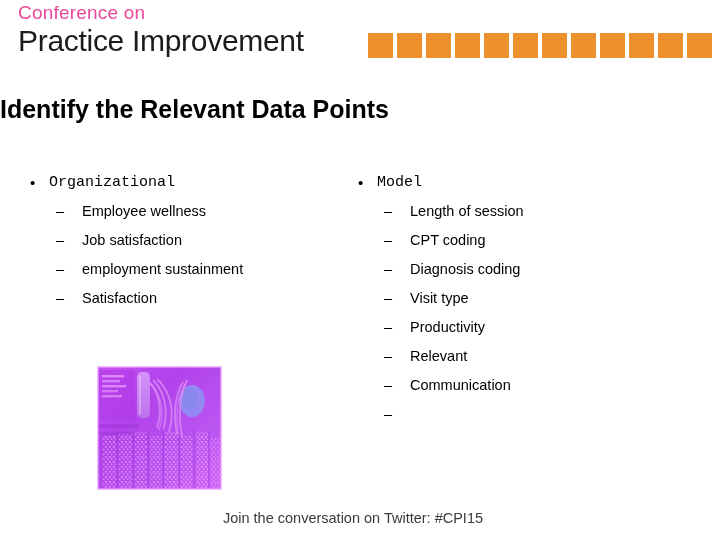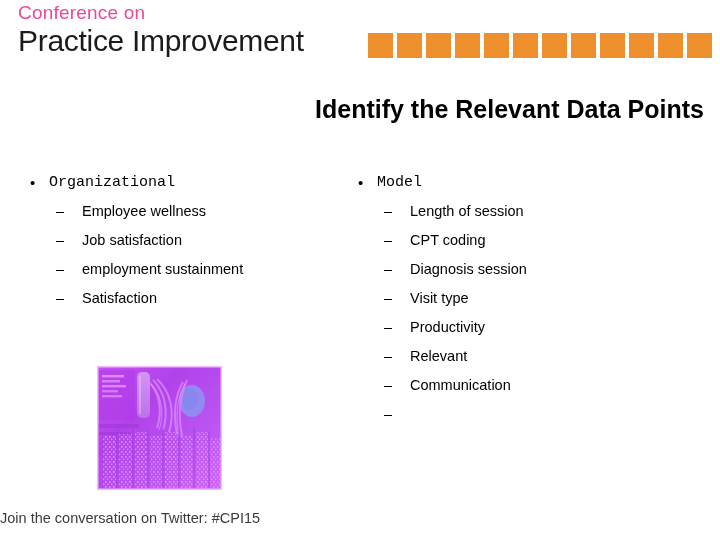--- a/index.html
+++ b/index.html
@@ -62,21 +62,21 @@
     margin-right: 4px;
   }
   #square-strip .sq:last-child { margin-right: 0; }
 
   
   #slide-title {
     position: absolute;
     left: 0;
     top: 93px;
     width: 712px;
-    text-align: right;
+    text-align: left;
     font-size: 25px;
     line-height: 32px;
     font-weight: bold;
     color: #000000;
     letter-spacing: 0px;
     padding-right: 8px;
     box-sizing: border-box;
   }
 
   
@@ -143,21 +143,21 @@
     background: #b94bf0;
   }
   #circuit-photo svg { display: block; }
 
   
   #footer-twitter {
     position: absolute;
     left: 0;
     top: 508px;
     width: 706px;
-    text-align: left;
+    text-align: center;
     font-size: 14.5px;
     line-height: 20px;
     color: #3b3b3b;
     font-weight: 400;
   }
 </style>
 </head>
 <body>
 
 <div id="header-band">
@@ -219,21 +219,21 @@
     <div class="lvl2-row">
       <span class="lvl2-marker">–</span>
       <span class="lvl2-text">Length of session</span>
     </div>
     <div class="lvl2-row">
       <span class="lvl2-marker">–</span>
       <span class="lvl2-text">CPT coding</span>
     </div>
     <div class="lvl2-row">
       <span class="lvl2-marker">–</span>
-      <span class="lvl2-text">Diagnosis session</span>
+      <span class="lvl2-text">Diagnosis coding</span>
     </div>
     <div class="lvl2-row">
       <span class="lvl2-marker">–</span>
       <span class="lvl2-text">Visit type</span>
     </div>
     <div class="lvl2-row">
       <span class="lvl2-marker">–</span>
       <span class="lvl2-text">Productivity</span>
     </div>
     <div class="lvl2-row">

